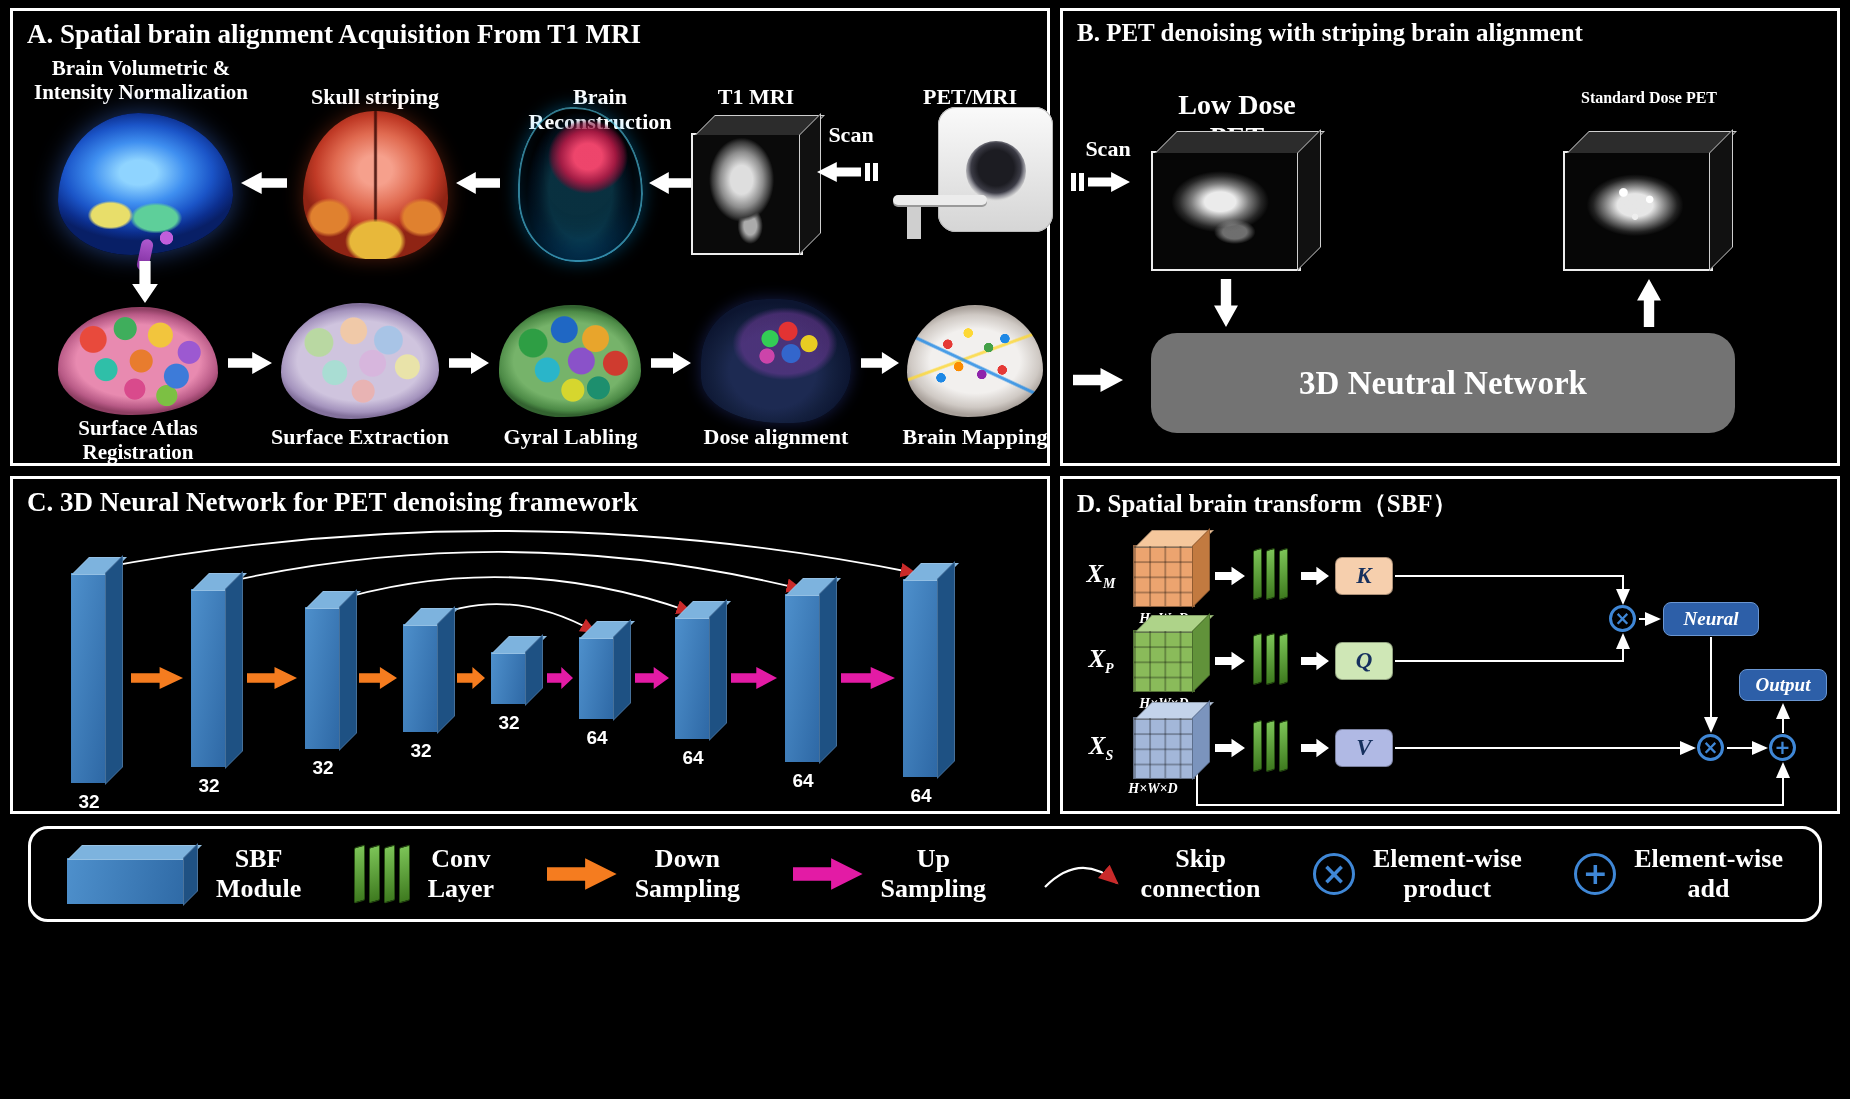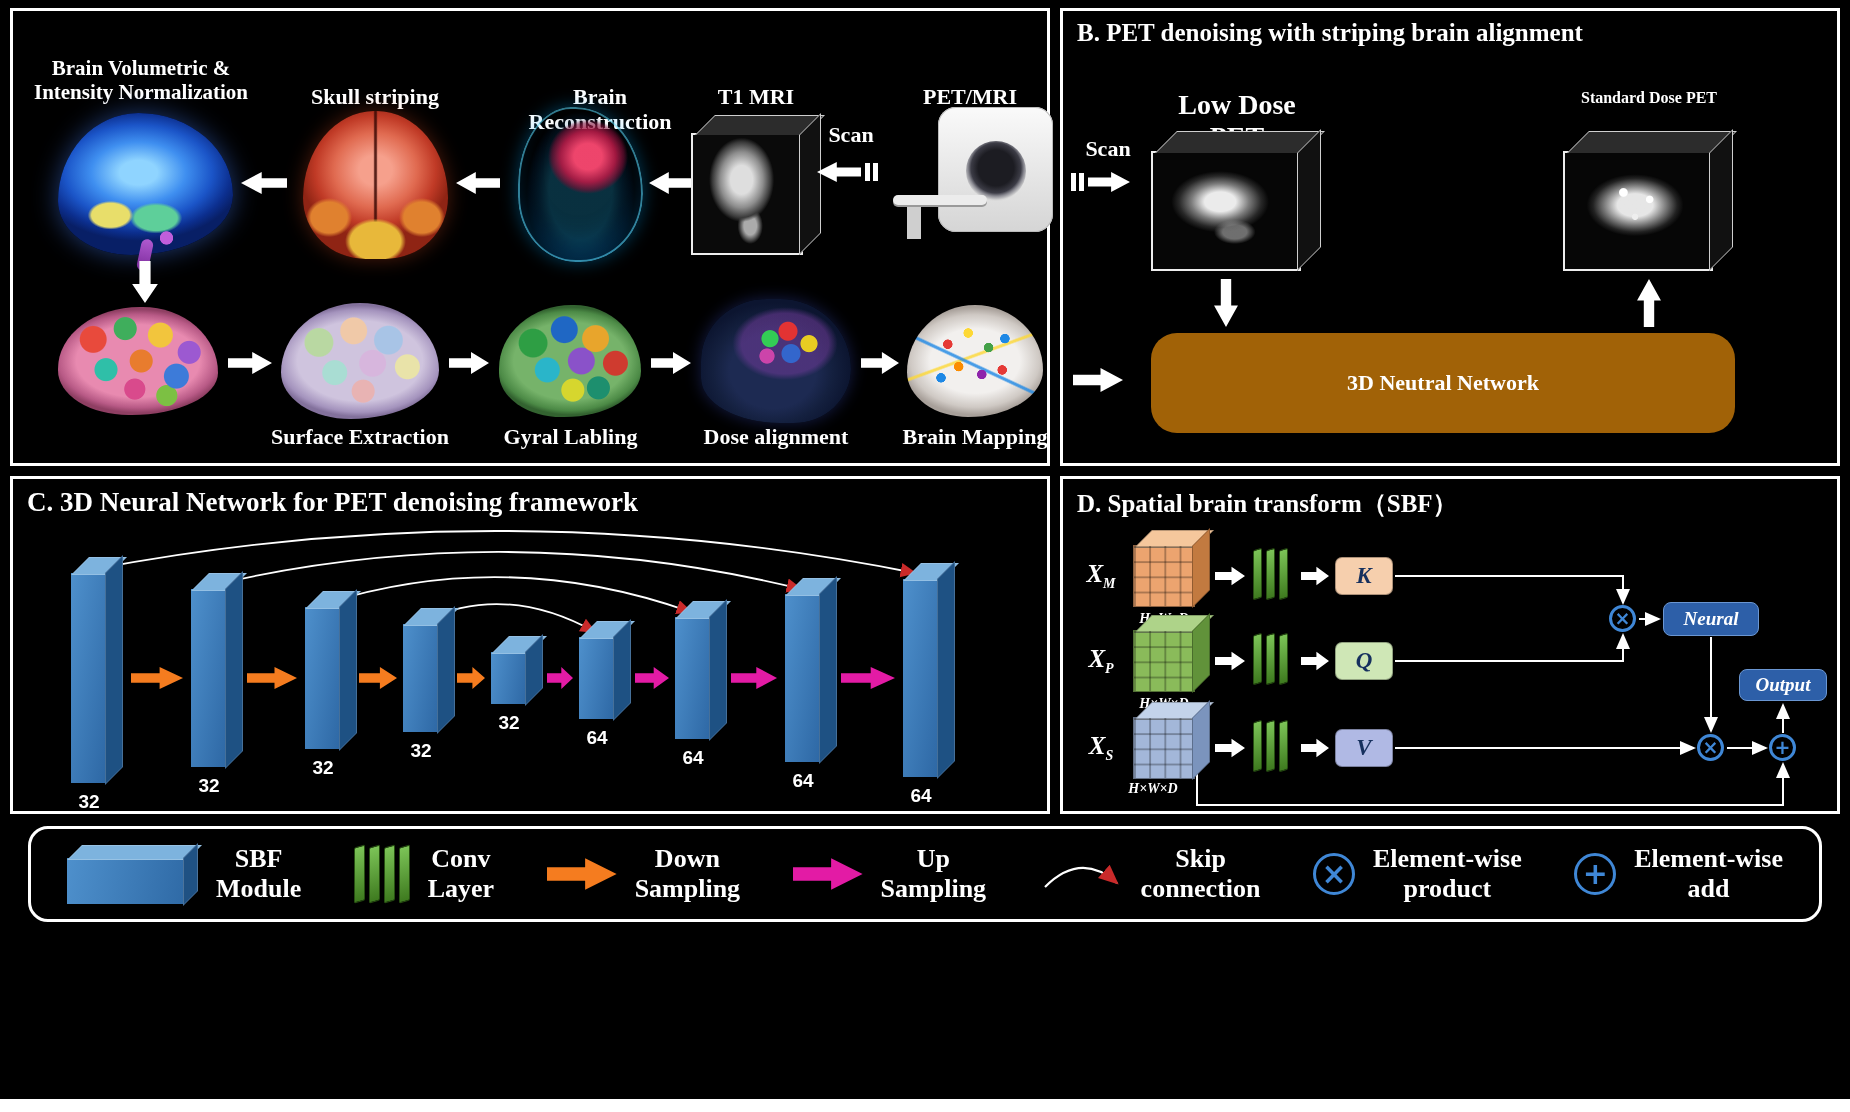--- a/index.html
+++ b/index.html
@@ -168,32 +168,33 @@
 .conv-stack{display:flex;gap:4px;align-items:center}
 .conv-slab{width:9px;height:50px;background:linear-gradient(180deg,#7cc457,#3e7a1f);border:1px solid #274f12;border-radius:2px;transform:skewY(-16deg)}
 .conv-stack.lg .conv-slab{width:11px;height:56px}
 .kqv{width:58px;height:38px;border-radius:7px;display:flex;align-items:center;justify-content:center;font-size:23px;font-weight:bold;font-style:italic;color:#16305e;border:1px solid rgba(0,0,0,.3)}
 .kqv.k{background:#f6cfad}.kqv.q{background:#cfe7b6}.kqv.v{background:#b0b9e4}
 .opc{width:27px;height:27px;border:3px solid #3f87d6;border-radius:50%;color:#3f87d6;display:flex;align-items:center;justify-content:center;
  font-size:19px;font-weight:bold;background:#000;font-family:"DejaVu Sans",sans-serif;line-height:1}
 .opc.lg{width:42px;height:42px;font-size:30px}
 .bluebox{background:#2d5fa8;border:1.5px solid #6a96d2;border-radius:8px;color:#fff;font-style:italic;font-weight:bold;
  display:flex;align-items:center;justify-content:center;font-size:19px}
-.netbox{position:absolute;background:#a16207;border-radius:26px;color:#fff;font-weight:bold;font-size:22px;display:flex;align-items:center;justify-content:center}
+.netbox{position:absolute;background:#737373;border-radius:26px;color:#fff;font-weight:bold;font-size:33px;display:flex;align-items:center;justify-content:center}
 
 
 .leg{display:flex;align-items:center;gap:18px}
 .leg-label{color:#fff;font-weight:bold;font-size:26px;white-space:pre-line;text-align:center;line-height:1.15}
 
 .abs{position:absolute}
 </style>
 </head>
 <body>
 
 <section class="panel" id="panelA">
+  <h2 class="panel-title">A. Spatial brain alignment Acquisition From T1 MRI</h2>
 
   <div class="wlabel" style="left:8px;top:46px;width:240px;font-size:21px">Brain Volumetric &amp;
 Intensity Normalization</div>
   <div class="brain brain-blue" style="left:45px;top:102px;width:175px;height:142px"></div>
 
   <div class="arrow left white abs" style="left:228px;top:160px;width:46px;height:24px"></div>
 
   <div class="wlabel" style="left:282px;top:74px;width:160px">Skull striping</div>
   <div class="brain brain-skull" style="left:290px;top:100px;width:145px;height:148px"></div>
 
@@ -223,20 +224,22 @@
     <div class="scan-body">
         <div class="scan-bore"></div>
       </div>
     <div class="scan-bed"></div>
     <div class="scan-base"></div>
   </div>
 
   <div class="arrow down white abs" style="left:118px;top:250px;width:28px;height:42px"></div>
 
   <div class="brain brain-atlas" style="left:45px;top:296px;width:160px;height:108px"></div>
+  <div class="wlabel" style="left:25px;top:406px;width:200px;font-size:21px">Surface Atlas
+Registration</div>
 
   <div class="arrow right white abs" style="left:215px;top:340px;width:44px;height:24px"></div>
 
   <div class="brain brain-surf" style="left:268px;top:292px;width:158px;height:116px"></div>
   <div class="wlabel" style="left:252px;top:414px;width:190px">Surface Extraction</div>
 
   <div class="arrow right white abs" style="left:436px;top:340px;width:40px;height:24px"></div>
 
   <div class="brain brain-gyral" style="left:486px;top:294px;width:142px;height:112px"></div>
   <div class="wlabel" style="left:470px;top:414px;width:175px">Gyral Labling</div>

